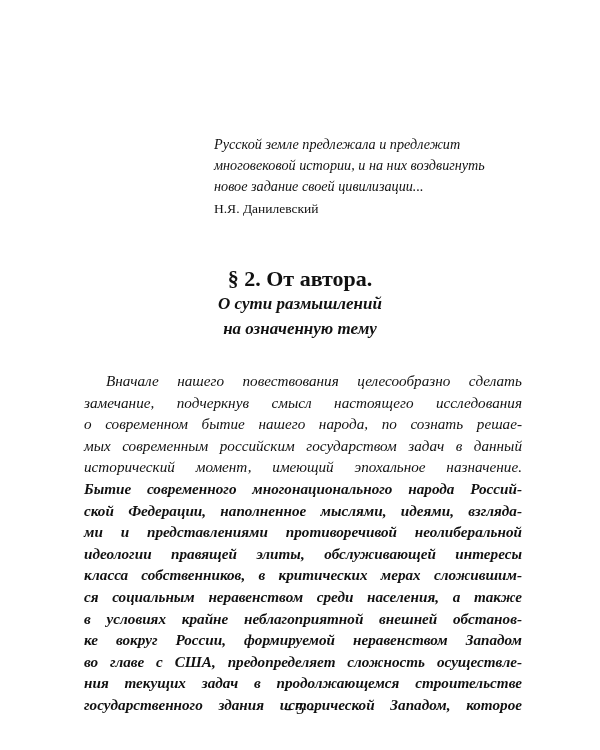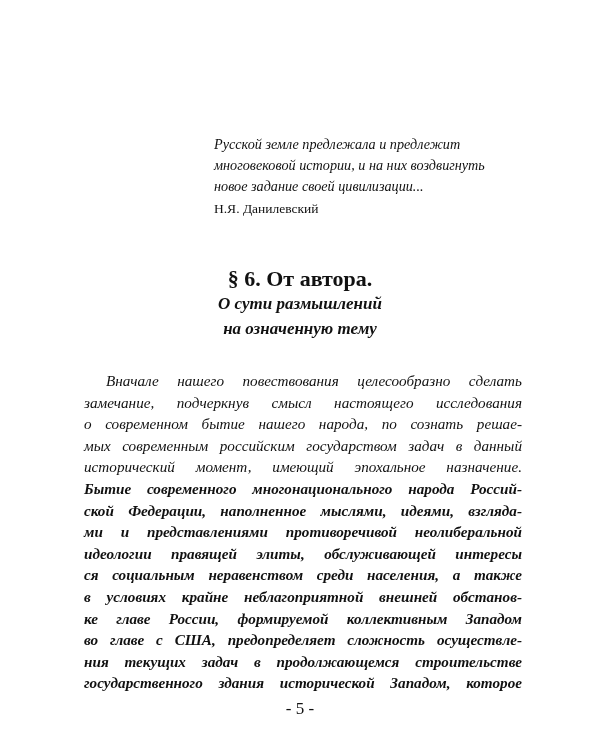--- a/index.html
+++ b/index.html
@@ -89,36 +89,37 @@
 <body>
 
 <div class="epigraph">
   <span class="line">Русской земле предлежала и предлежит</span>
   <span class="line">многовековой истории, и на них воздвигнуть</span>
   <span class="line">новое задание своей цивилизации...</span>
   <span class="author">Н.Я. Данилевский</span>
 </div>
 
 <div class="heading">
-  <span class="h-main">§ 6. От автора.</span>
+  <span class="h-main">§ 2. От автора.</span>
   <span class="h-sub">О сути размышлений</span>
   <span class="h-sub">на означенную тему</span>
 </div>
 
 <div class="body-text">
   <span class="line indent">Вначале нашего повествования целесообразно сделать</span>
   <span class="line">замечание, подчеркнув смысл настоящего исследования</span>
   <span class="line">о современном бытие нашего народа, по сознать решае-</span>
   <span class="line">мых современным российским государством задач в данный</span>
   <span class="line">исторический момент, имеющий эпохальное назначение.</span>
   <span class="line bold">Бытие современного многонационального народа Россий-</span>
   <span class="line bold">ской Федерации, наполненное мыслями, идеями, взгляда-</span>
   <span class="line bold">ми и представлениями противоречивой неолиберальной</span>
   <span class="line bold">идеологии правящей элиты, обслуживающей интересы</span>
+  <span class="line bold">класса собственников, в критических мерах сложившим-</span>
   <span class="line bold">ся социальным неравенством среди населения, а также</span>
   <span class="line bold">в условиях крайне неблагоприятной внешней обстанов-</span>
-  <span class="line bold">ке главе России, формируемой коллективным Западом</span>
+  <span class="line bold">ке вокруг России, формируемой неравенством Западом</span>
   <span class="line bold">во главе с США, предопределяет сложность осуществле-</span>
   <span class="line bold">ния текущих задач в продолжающемся строительстве</span>
   <span class="line bold">государственного здания исторической Западом, которое</span>
 </div>
 
 <div class="page-number">- 5 -</div>
 
 </body></html>

